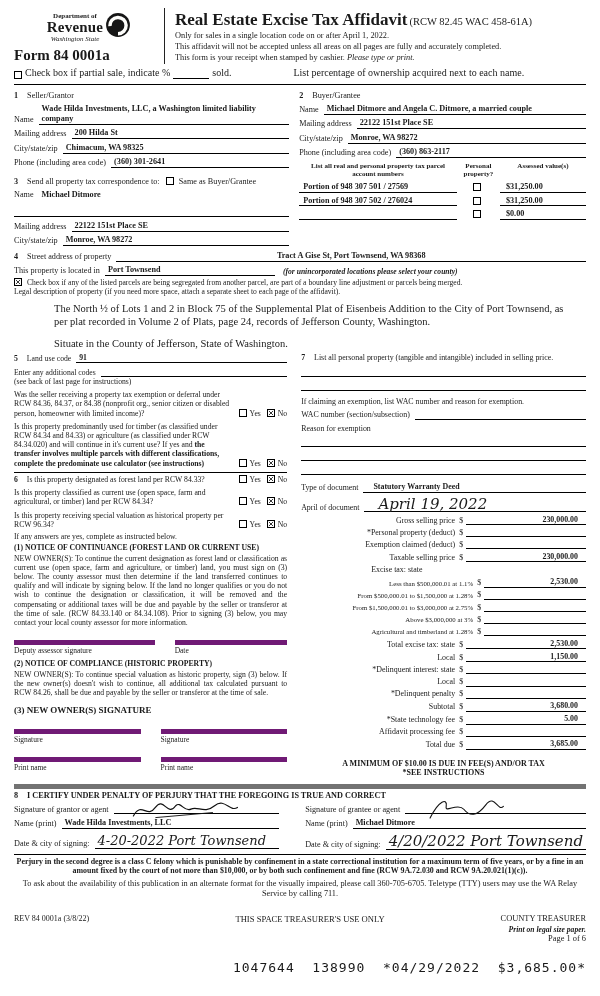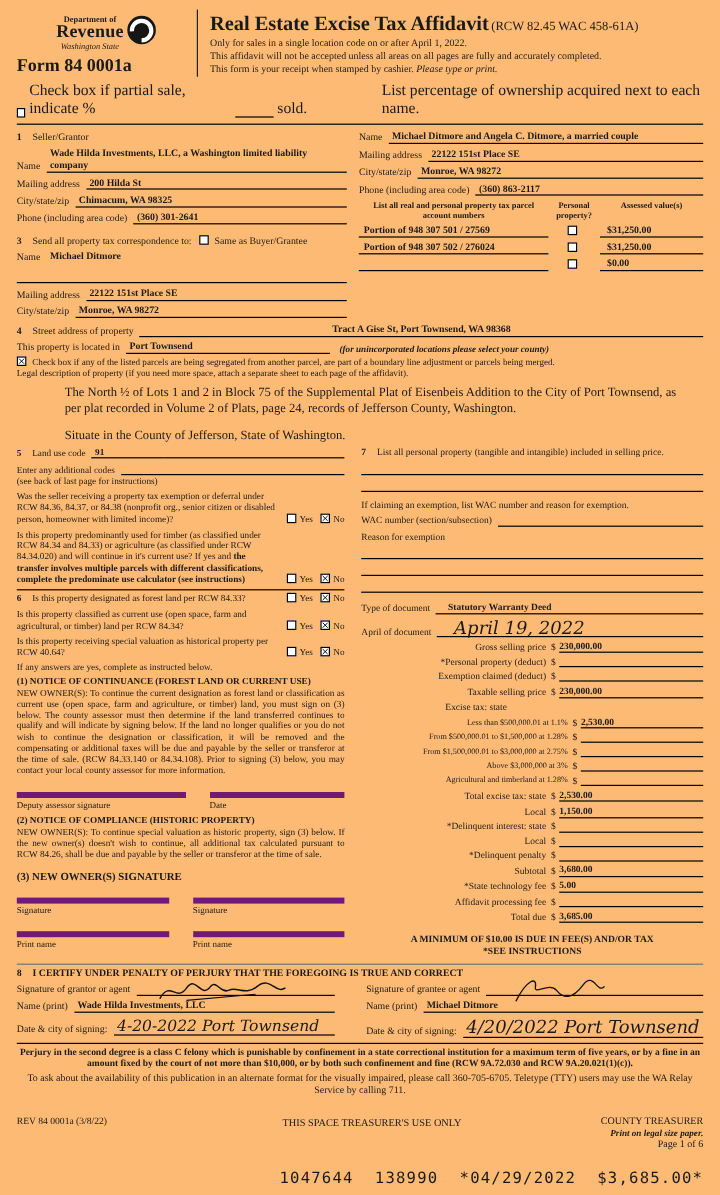--- a/index.html
+++ b/index.html
@@ -1,34 +1,34 @@
 <!DOCTYPE html>
 <html><head>
 <meta charset="utf-8">
 <style>
   * { margin:0; padding:0; box-sizing:border-box; }
   body { background:#e8e8e8; font-family:"Liberation Serif","DejaVu Serif",serif; }
-  .page { width:600px; height:996px; margin:0 auto; background:#fdba74; color:#1a1a1a;
+  .page { width:600px; height:996px; margin:0 auto; background:#ffffff; color:#1a1a1a;
           padding:8px 14px 6px 14px; position:relative; overflow:hidden; font-size:8.2px; line-height:1.2; }
 
   
   .hdr { display:flex; }
   .hdr-left { width:150px; padding-top:4px; }
   .logo { display:flex; align-items:flex-start; justify-content:center; gap:2px; }
   .logo-txt { text-align:center; }
   .dept { font-size:7px; font-weight:bold; }
   .revname { font-size:15px; font-weight:bold; letter-spacing:0.2px; margin-top:-2px; }
   .wastate { font-size:7px; font-style:italic; margin-top:-1px; }
   .hdr-right { flex:1; border-left:1.5px solid #222; padding-left:10px; }
   .title-line { margin-top:2px; }
   .main-title { font-size:17px; font-weight:bold; }
   .title-suffix { font-size:10.5px; }
   .hnote { font-size:8.3px; margin-top:1px; }
   .formnum { font-size:15px; font-weight:bold; margin-top:2px; }
-  .partial-row { display:flex; align-items:flex-end; margin-top:3px; font-size:13px; }
+  .partial-row { display:flex; align-items:flex-end; margin-top:3px; font-size:10px; }
   .blank-short { display:inline-block; width:36px; border-bottom:1px solid #000; height:9px; margin:0 3px; }
   .ownership { margin-left:62px; }
   .toprule { border:none; border-top:1px solid #000; margin:5px 0 2px 0; }
 
   
   .fl { display:flex; align-items:flex-end; margin-top:3.5px; }
   .lab { white-space:nowrap; padding-right:5px; }
   .val { flex:1; border-bottom:1px solid #000; font-weight:bold; padding:0 3px; min-height:10px; }
   .sechead { margin-top:4px; }
   .secnum { font-weight:bold; padding-right:9px; }
@@ -70,31 +70,31 @@
   .sigrow { display:flex; gap:20px; margin-top:13px; }
   .sigcell { flex:1; border-top:5px solid #701a75; font-size:7.5px; padding-top:1px; }
   .sigrow .narrow { flex:0.8; }
 
   .blank { border-bottom:1px solid #000; height:11px; margin-top:3px; }
 
   
   .trow { display:flex; align-items:flex-end; margin-top:2.6px; }
   .tlab { text-align:right; padding-right:4px; white-space:nowrap; width:158px; }
   .tds { padding-right:3px; }
-  .tval { flex:1; border-bottom:1px solid #000; font-weight:bold; padding-right:8px; min-height:9px; }
+  .tval { flex:1; border-bottom:1px solid #000; text-align:right; font-weight:bold; padding-right:8px; min-height:9px; }
   .trow.rate .tlab { font-size:6.8px; width:176px; }
   .excise-head { margin:3px 0 0 70px; font-weight:bold; }
   .minnote { text-align:center; font-weight:bold; font-size:8px; margin-top:9px; }
 
   .hand { font-family:"DejaVu Serif",serif; font-style:italic; font-weight:normal;
           font-size:13px; line-height:0.9; white-space:nowrap; }
   .hand.big { font-size:15px; }
 
   
-  .s8 { border-top:1px solid #737373; margin-top:6px; padding-top:2px; }
+  .s8 { border-top:5px solid #737373; margin-top:6px; padding-top:2px; }
   .s8grid { display:grid; grid-template-columns:1fr 1fr; column-gap:26px; }
   .sig-svg { height:22px; margin-bottom:-6px; }
   .overlap { position:relative; }
   .overlap svg { position:absolute; bottom:-2px; left:6px; }
 
   .perjury { border-top:1px solid #000; margin-top:4px; padding-top:2px;
              font-weight:bold; font-size:7.9px; text-align:center; }
   .altformat { font-size:8.3px; text-align:center; margin-top:3px; }
 
   .footrow { display:flex; align-items:flex-start; margin-top:16px; }
@@ -183,20 +183,23 @@
         <span class="lab">Mailing address</span>
         <span class="val">22122 151st Place SE</span>
       </div>
       <div class="fl">
         <span class="lab">City/state/zip</span>
         <span class="val">Monroe, WA 98272</span>
       </div>
     </div>
 
     <div class="col-r">
+      <div class="sechead">
+        <span class="secnum">2</span><span>Buyer/Grantee</span>
+      </div>
       <div class="fl">
         <span class="lab">Name</span>
         <span class="val">Michael Ditmore and Angela C. Ditmore, a married couple</span>
       </div>
       <div class="fl">
         <span class="lab">Mailing address</span>
         <span class="val">22122 151st Place SE</span>
       </div>
       <div class="fl">
         <span class="lab">City/state/zip</span>
@@ -304,21 +307,21 @@
         <span class="qt">Is this property classified as current use (open space, farm and agricultural, or timber) land per RCW 84.34?</span>
         <span class="yn">
           <span class="cb"></span><span>Yes</span>
           <span class="cb" style="margin-left:4px"><svg viewBox="0 0 10 10">
                 <path d="M1.5 1.5 L8.5 8.5 M8.5 1.5 L1.5 8.5" stroke="#000" stroke-width="1.3"></path>
               </svg></span><span>No</span>
         </span>
       </div>
 
       <div class="q">
-        <span class="qt">Is this property receiving special valuation as historical property per RCW 40.64?</span>
+        <span class="qt">Is this property receiving special valuation as historical property per RCW 96.34?</span>
         <span class="yn">
           <span class="cb"></span><span>Yes</span>
           <span class="cb" style="margin-left:4px"><svg viewBox="0 0 10 10">
                 <path d="M1.5 1.5 L8.5 8.5 M8.5 1.5 L1.5 8.5" stroke="#000" stroke-width="1.3"></path>
               </svg></span><span>No</span>
         </span>
       </div>
 
       <div style="margin-top:3px">If any answers are yes, complete as instructed below.</div>
       <div style="margin-top:2px;font-weight:bold">(1) NOTICE OF CONTINUANCE (FOREST LAND OR CURRENT USE)</div>

